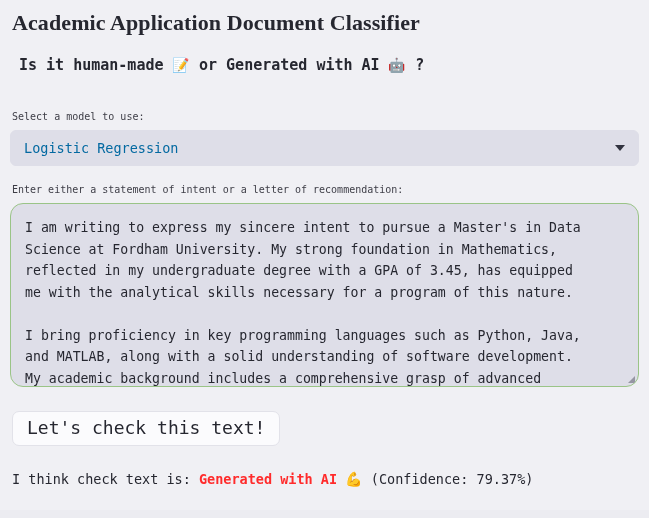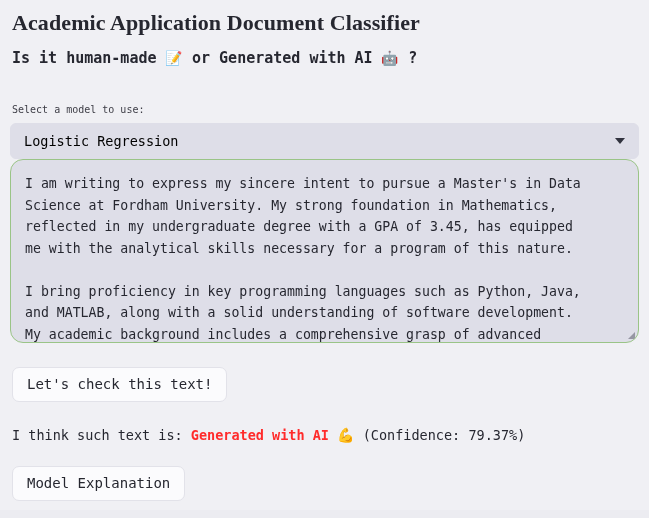--- a/index.html
+++ b/index.html
@@ -28,21 +28,21 @@
     margin: 0;
     padding: 8px 0 0 2px;
     line-height: 30px;
     white-space: nowrap;
   }
   .subtitle {
     font-family: "DejaVu Sans Mono", "Liberation Mono", monospace;
     font-size: 15px;
     font-weight: bold;
     color: #262730;
-    margin: 0;
+    margin: 7px;
     padding: 9px 0 0 2px;
     line-height: 22px;
     white-space: nowrap;
   }
   .emoji {
     font-family: "DejaVu Sans", sans-serif;
     font-weight: normal;
     font-size: 14px;
   }
   .field-label {
@@ -62,21 +62,21 @@
     background: #dedee8;
     border: 1px solid #dedee8;
     border-radius: 6px;
     display: flex;
     align-items: center;
     cursor: pointer;
   }
   .select-value {
     font-family: "DejaVu Sans Mono", "Liberation Mono", monospace;
     font-size: 13.5px;
-    color: #000000;
+    color: #0369a1;
     padding-left: 13px;
     line-height: 18px;
   }
   .select-caret {
     position: absolute;
     right: 13px;
     top: 50%;
     transform: translateY(-50%);
     width: 0; height: 0;
     border-left: 5px solid transparent;
@@ -112,21 +112,21 @@
     width: 7px;
     height: 7px;
     background: #7d7d8c;
     opacity: .75;
     clip-path: polygon(100% 0, 100% 100%, 0 100%);
   }
 
   .btn {
     display: inline-block;
     font-family: "DejaVu Sans Mono", "Liberation Mono", monospace;
-    font-size: 14px;
+    font-size: 18px;
     color: #262730;
     background: #fbfbfd;
     border: 1px solid #e2e2e9;
     border-radius: 7px;
     padding: 7px 14px 8px 14px;
     line-height: 18px;
     cursor: pointer;
     white-space: nowrap;
   }
   .btn-check { margin: 24px 0 0 2px; }
@@ -171,39 +171,40 @@
     <span>?</span>
   </div>
 
   <div class="field-label label-model">Select a model to use:</div>
 
   <div class="select-box">
     <span class="select-value">Logistic Regression</span>
     <span class="select-caret"></span>
   </div>
 
+  <div class="field-label label-text">Enter either a statement of intent or a letter of recommendation:</div>
 
   <div class="textarea-wrap">
     <div class="textarea-body">I am writing to express my sincere intent to pursue a Master's in Data
 Science at Fordham University. My strong foundation in Mathematics,
 reflected in my undergraduate degree with a GPA of 3.45, has equipped
 me with the analytical skills necessary for a program of this nature.
 
 I bring proficiency in key programming languages such as Python, Java,
 and MATLAB, along with a solid understanding of software development.
 My academic background includes a comprehensive grasp of advanced</div>
     <span class="resize-handle"></span>
   </div>
 
   <div>
     <button class="btn btn-check">Let's check this text!</button>
   </div>
 
   <div class="result-line">
-    <span>I think such text is:</span>
+    <span>I think check text is:</span>
     <span class="result-verdict" style="color: rgb(255, 43, 43);">Generated with AI</span>
     <span class="result-emoji">💪</span>
     <span>(Confidence: 79.37%)</span>
   </div>
 
   <div>
     <button class="btn btn-explain">Model Explanation</button>
   </div>
 
   <div class="footer-strip"></div>

